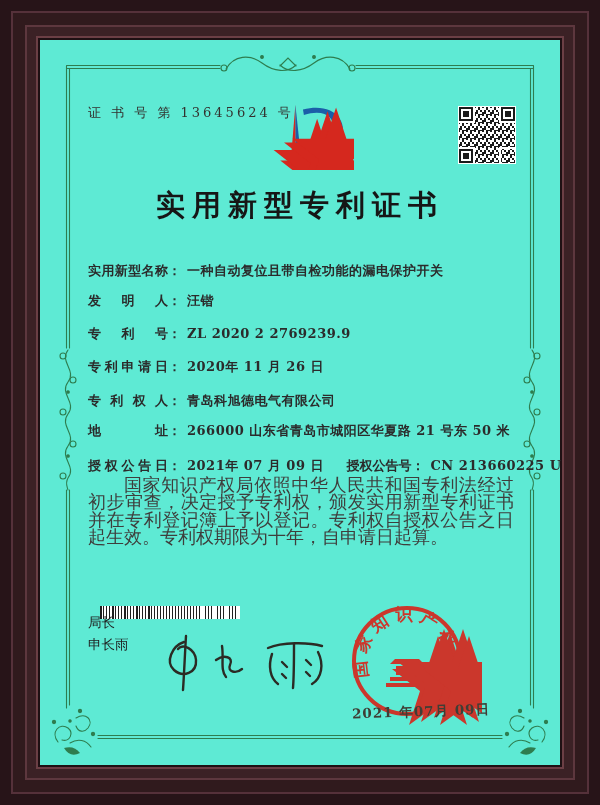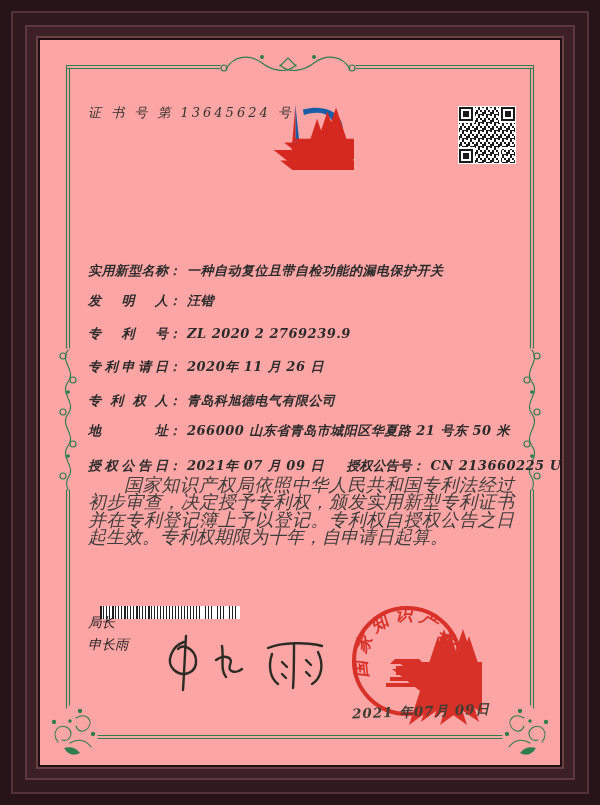--- a/index.html
+++ b/index.html
@@ -1,23 +1,23 @@
 <!DOCTYPE html>
 <html><head>
 <meta charset="utf-8">
 <style>
   html,body{margin:0;padding:0;background:#1d1013;}
   .stage{position:relative;width:600px;height:805px;overflow:hidden;background:#31191d;
          font-family:"DejaVu Serif","Liberation Serif",serif;}
   .frame{position:absolute;inset:0;background:
       linear-gradient(135deg,#4a2a2f 0%,#2a1518 30%,#3c2226 55%,#241215 80%,#42262b 100%);}
-  .paper{position:absolute;inset:40px;background:#fca5a5;
+  .paper{position:absolute;inset:40px;background:#5eead4;
       box-shadow:0 0 0 2px #1e1013,0 0 0 4px #6b3f45,0 0 0 13px #3b2125,
                  0 0 0 15px #5d373e,0 0 0 27px #301a1d,0 0 0 29px #55313a,
-                 0 0 0 40px #271418;font-style:italic;}
+                 0 0 0 40px #271418;}
   .certno{position:absolute;left:48px;top:64px;font-size:13px;letter-spacing:3px;color:#33312e;}
   .logo{position:absolute;left:210px;top:58px;}
   .qr{position:absolute;left:418px;top:66px;}
   .title{position:absolute;left:0;top:146px;width:100%;text-align:center;
          font-size:29px;font-weight:bold;letter-spacing:7px;color:#161616;}
   .field{position:absolute;left:48px;width:430px;font-size:13px;font-weight:600;
          color:#2b2b2b;white-space:nowrap;}
   .flabel{display:inline-block;width:80px;text-align:justify;text-align-last:justify;vertical-align:bottom;}
   .fsep{margin-right:6px;}
   .fvalue{letter-spacing:0.5px;}
@@ -137,20 +137,21 @@
           <rect x="5" y="5" width="6" height="6" fill="#1a1a1a"></rect>
         <rect x="43" y="1" width="14" height="14" fill="#1a1a1a"></rect>
           <rect x="45" y="3" width="10" height="10" fill="#fff"></rect>
           <rect x="47" y="5" width="6" height="6" fill="#1a1a1a"></rect>
         <rect x="1" y="43" width="14" height="14" fill="#1a1a1a"></rect>
           <rect x="3" y="45" width="10" height="10" fill="#fff"></rect>
           <rect x="5" y="47" width="6" height="6" fill="#1a1a1a"></rect>
       </g>
     </svg>
 
+    <div class="title">实用新型专利证书</div>
 
     <div class="field" style="top:222px">
       <span class="flabel">实用新型名称</span><span class="fsep">：</span><span class="fvalue">一种自动复位且带自检功能的漏电保护开关</span>
     </div>
     <div class="field" style="top:252px">
       <span class="flabel">发明人</span><span class="fsep">：</span><span class="fvalue">汪锴</span>
     </div>
     <div class="field" style="top:285px">
       <span class="flabel">专利号</span><span class="fsep">：</span><span class="fvalue">ZL 2020 2 2769239.9</span>
     </div>

